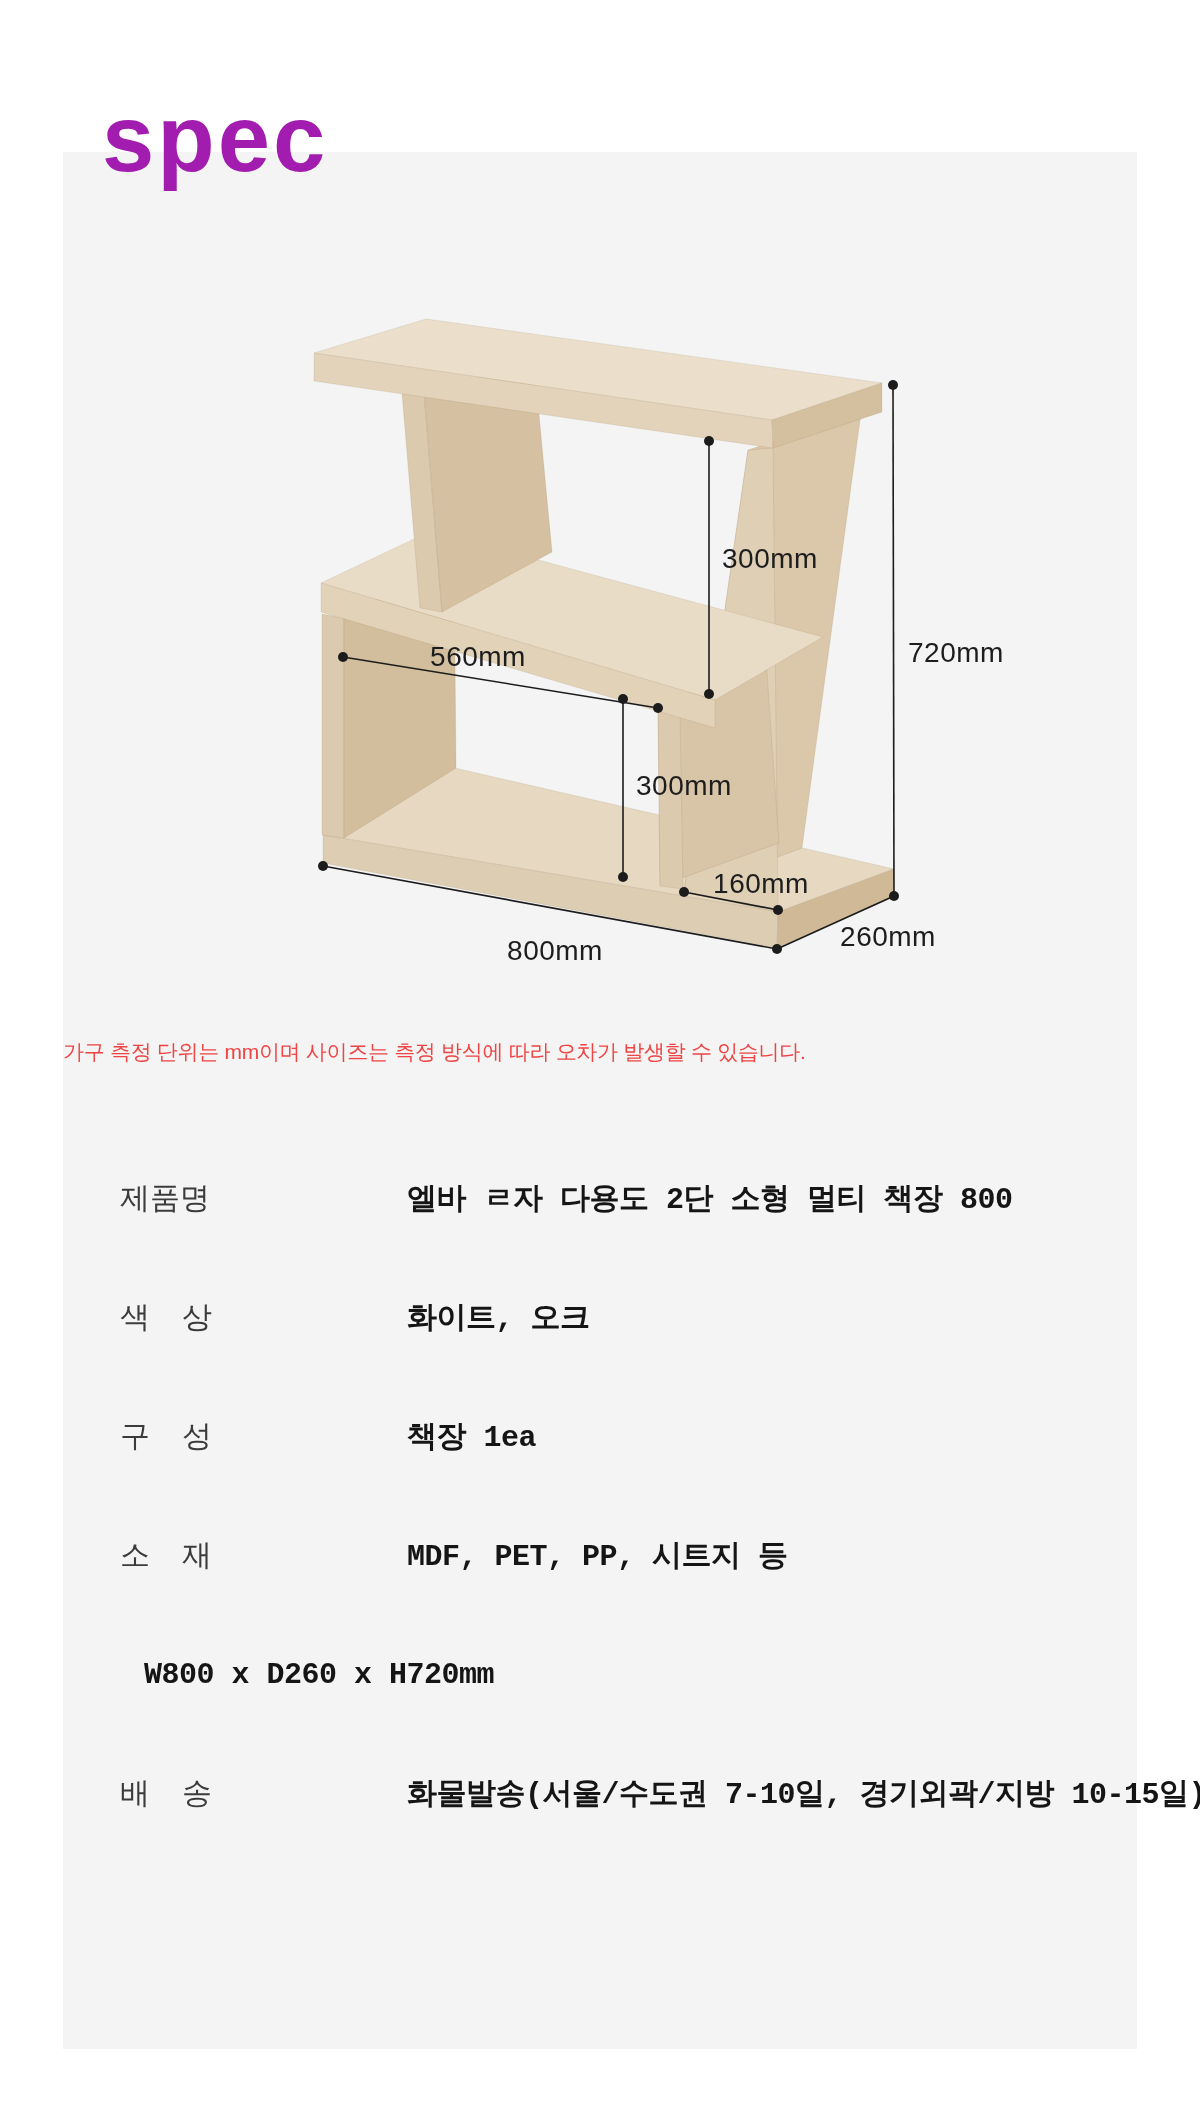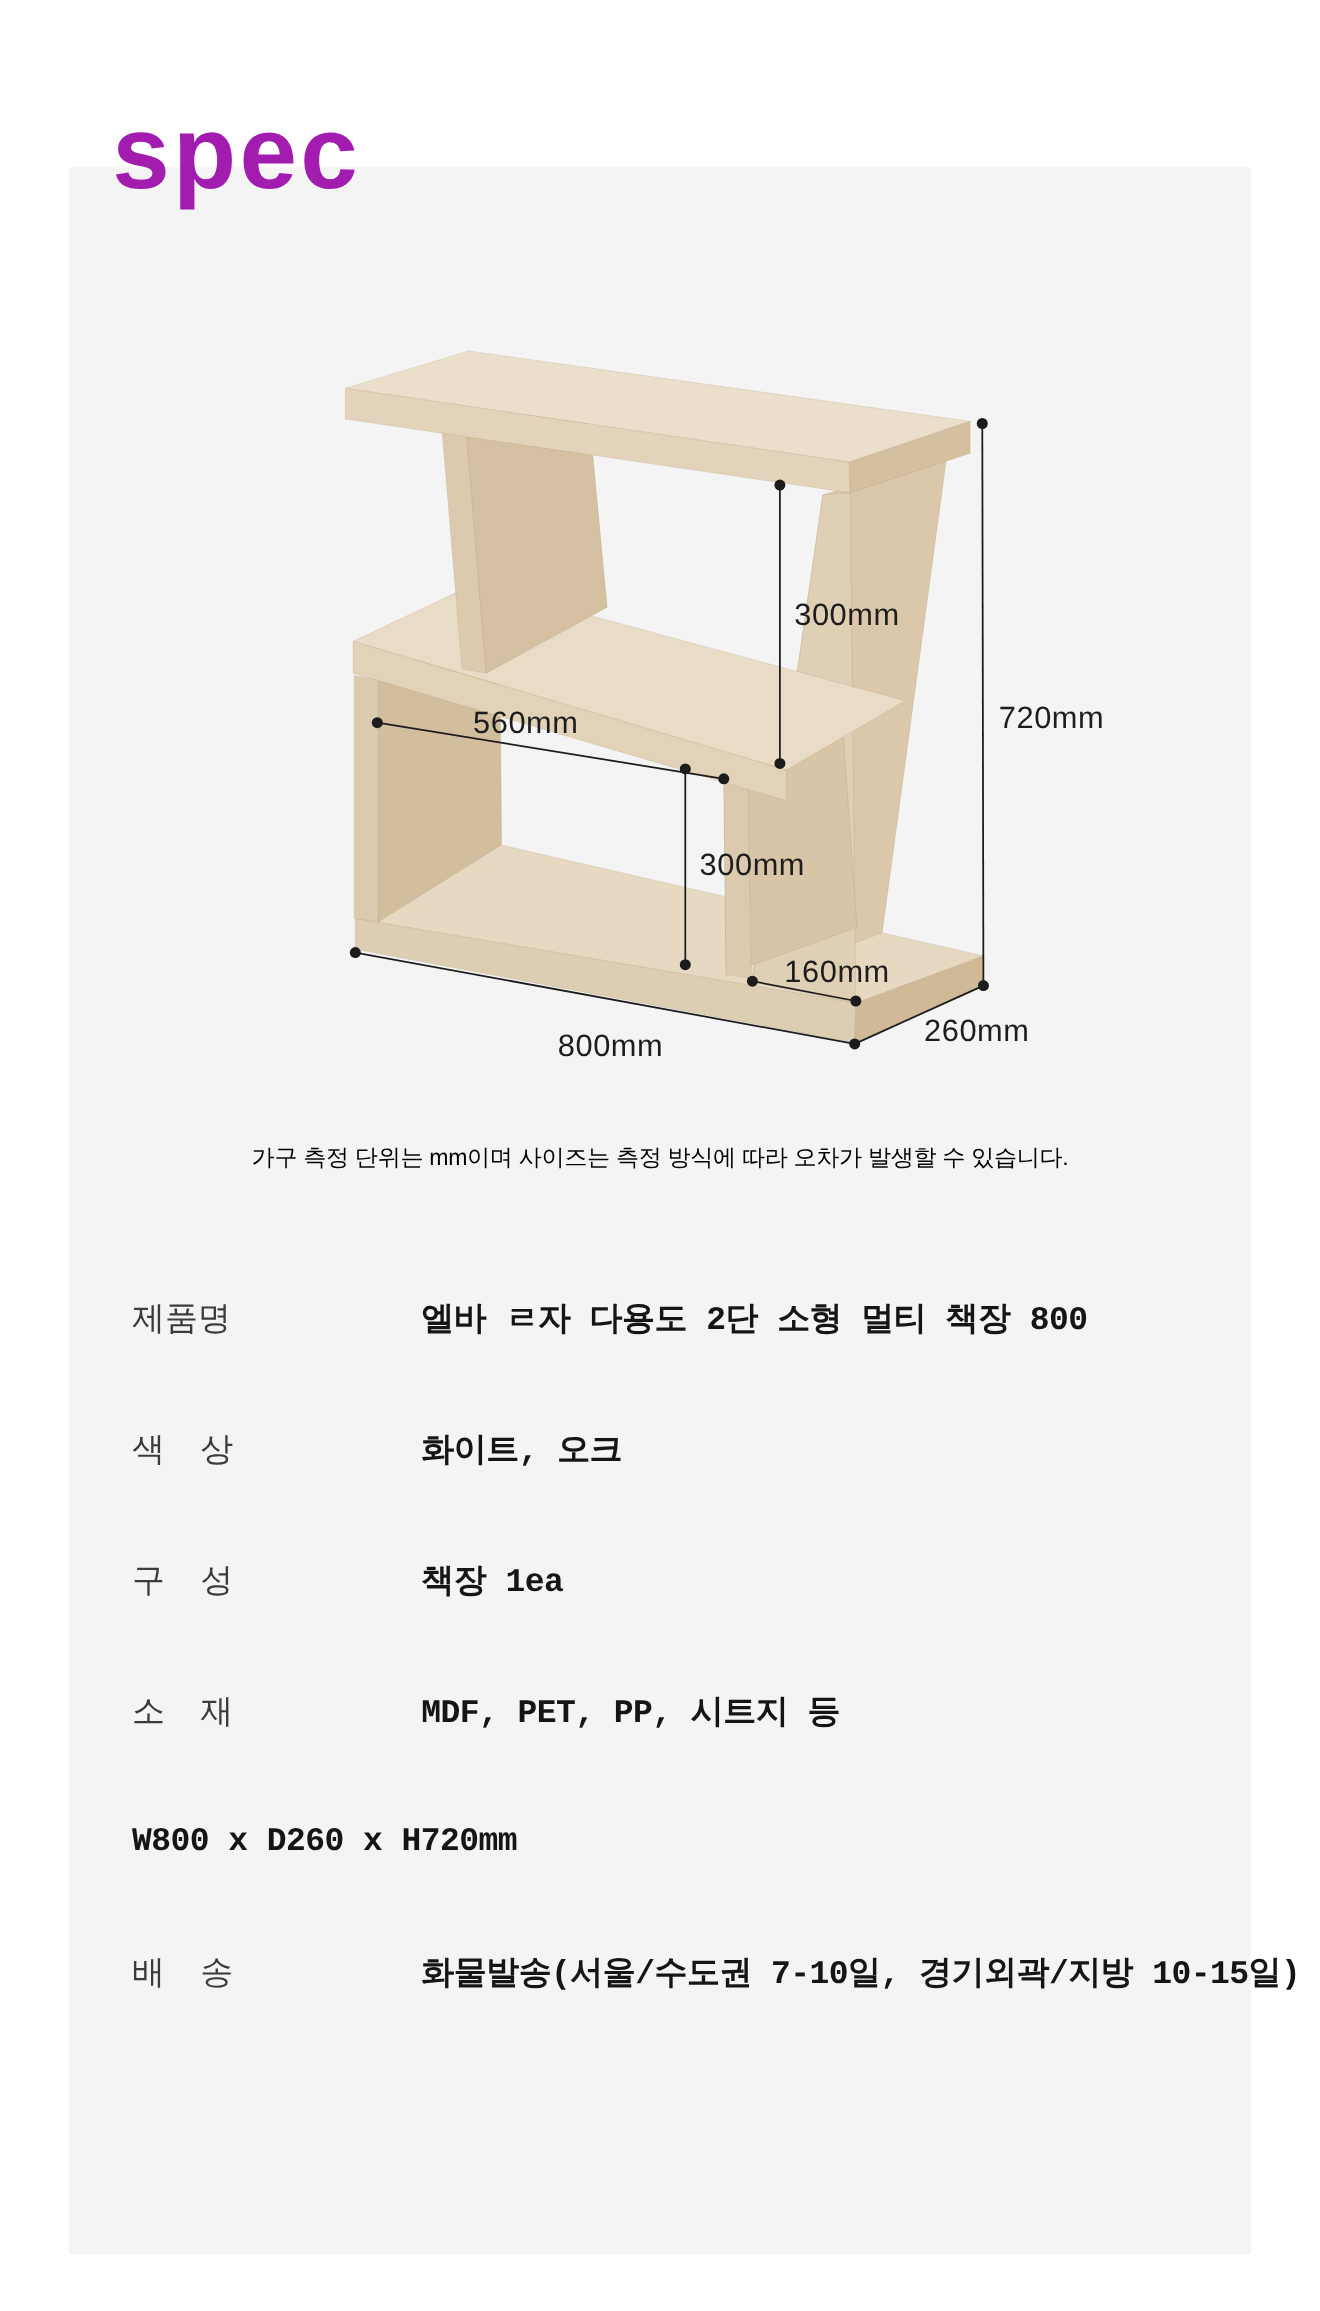--- a/index.html
+++ b/index.html
@@ -23,37 +23,38 @@
   }
   .diagram .wood{stroke:rgba(140,110,70,0.22);stroke-width:0.6;}
   .diagram .dim-line{stroke:#1c1c1c;stroke-width:1.6;fill:none;}
   .diagram .dim-dot{fill:#1c1c1c;}
   .diagram .dim-label{
     font-family:"Liberation Sans","DejaVu Sans",sans-serif;
     font-size:28px;fill:#1d1d1d;letter-spacing:0.5px;
   }
   .note{
     position:absolute;left:63px;top:1038px;width:1074px;
-    text-align:center;font-size:21px;color:#000000;letter-spacing:-0.3px;
+    text-align:left;font-size:21px;color:#ef4444;letter-spacing:-0.3px;
   }
   .spec-table{
     position:absolute;left:120px;top:1139px;width:960px;
   }
   .spec-row{height:119px;display:flex;align-items:center;font-family:Liberation Mono, monospace;}
   .spec-row .row-label{
     width:263px;flex:0 0 263px;
     font-size:30px;color:#3b3b3b;
   }
   .spec-row .row-label .label-inner{
     display:inline-block;width:92px;
     text-align:justify;text-align-last:justify;
   }
   .spec-row .row-value{
     font-size:30px;font-weight:700;color:#151515;letter-spacing:-0.5px;
     white-space:nowrap;
+    margin-left:24px;
   }
 </style>
 </head>
 <body>
 
 <div>
 
   <div class="panel"></div>
 
   <h1 class="spec-title">spec</h1>

